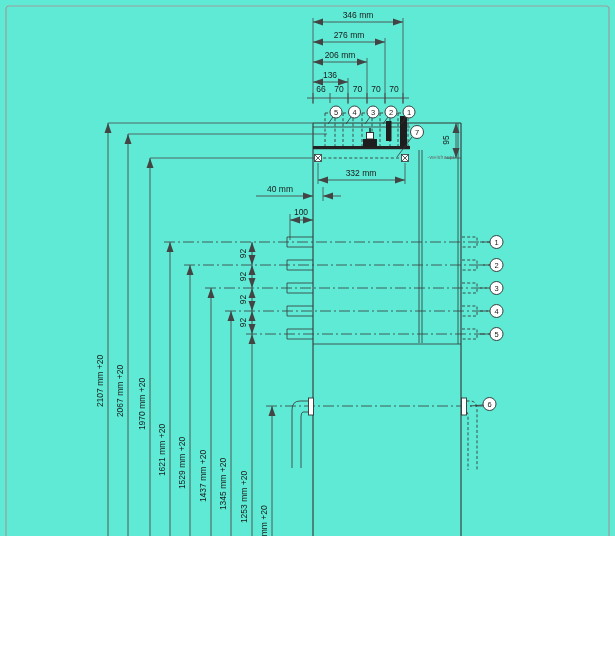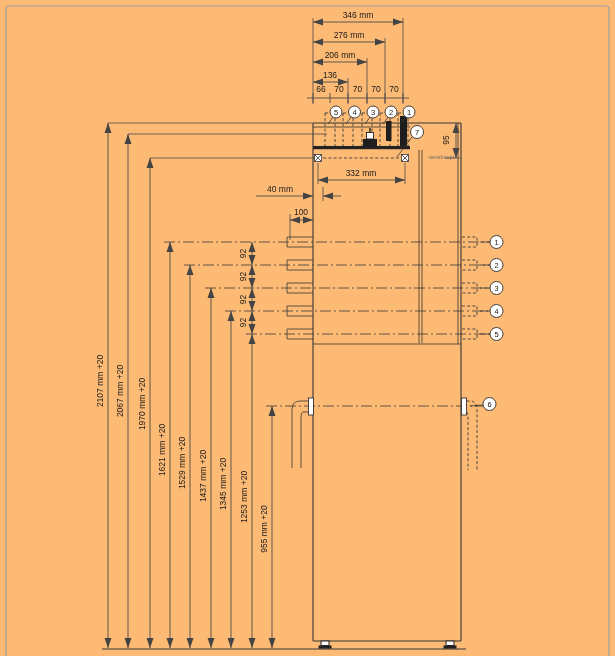--- a/index.html
+++ b/index.html
@@ -1,16 +1,16 @@
 <!DOCTYPE html>
 <html><head>
 <meta charset="utf-8">
 <style>
   html,body{margin:0;padding:0;background:#fff;}
-  #canvas{position:relative;width:615px;height:656px;background:#fdba74;overflow:hidden;
+  #canvas{position:relative;width:615px;height:536px;background:#5eead4;overflow:hidden;
           font-family:"Liberation Sans", sans-serif;}
   svg{position:absolute;top:0;left:0;}
   text{fill:#1a1a1a;font-family:"Liberation Sans", sans-serif;}
   .dim{stroke:#4a4a4a;stroke-width:0.9;fill:none;}
   .ext{stroke:#4a4a4a;stroke-width:0.8;fill:none;}
   .unit{stroke:#353535;stroke-width:1.1;fill:none;}
   .thin{stroke:#353535;stroke-width:0.8;fill:none;}
   .hid{stroke:#3a3a3a;stroke-width:0.9;fill:none;stroke-dasharray:3 2.2;}
   .cl{stroke:#3a3a3a;stroke-width:0.8;fill:none;stroke-dasharray:11 3 2 3;}
   .lblc{font-size:8.5px;text-anchor:middle;}

